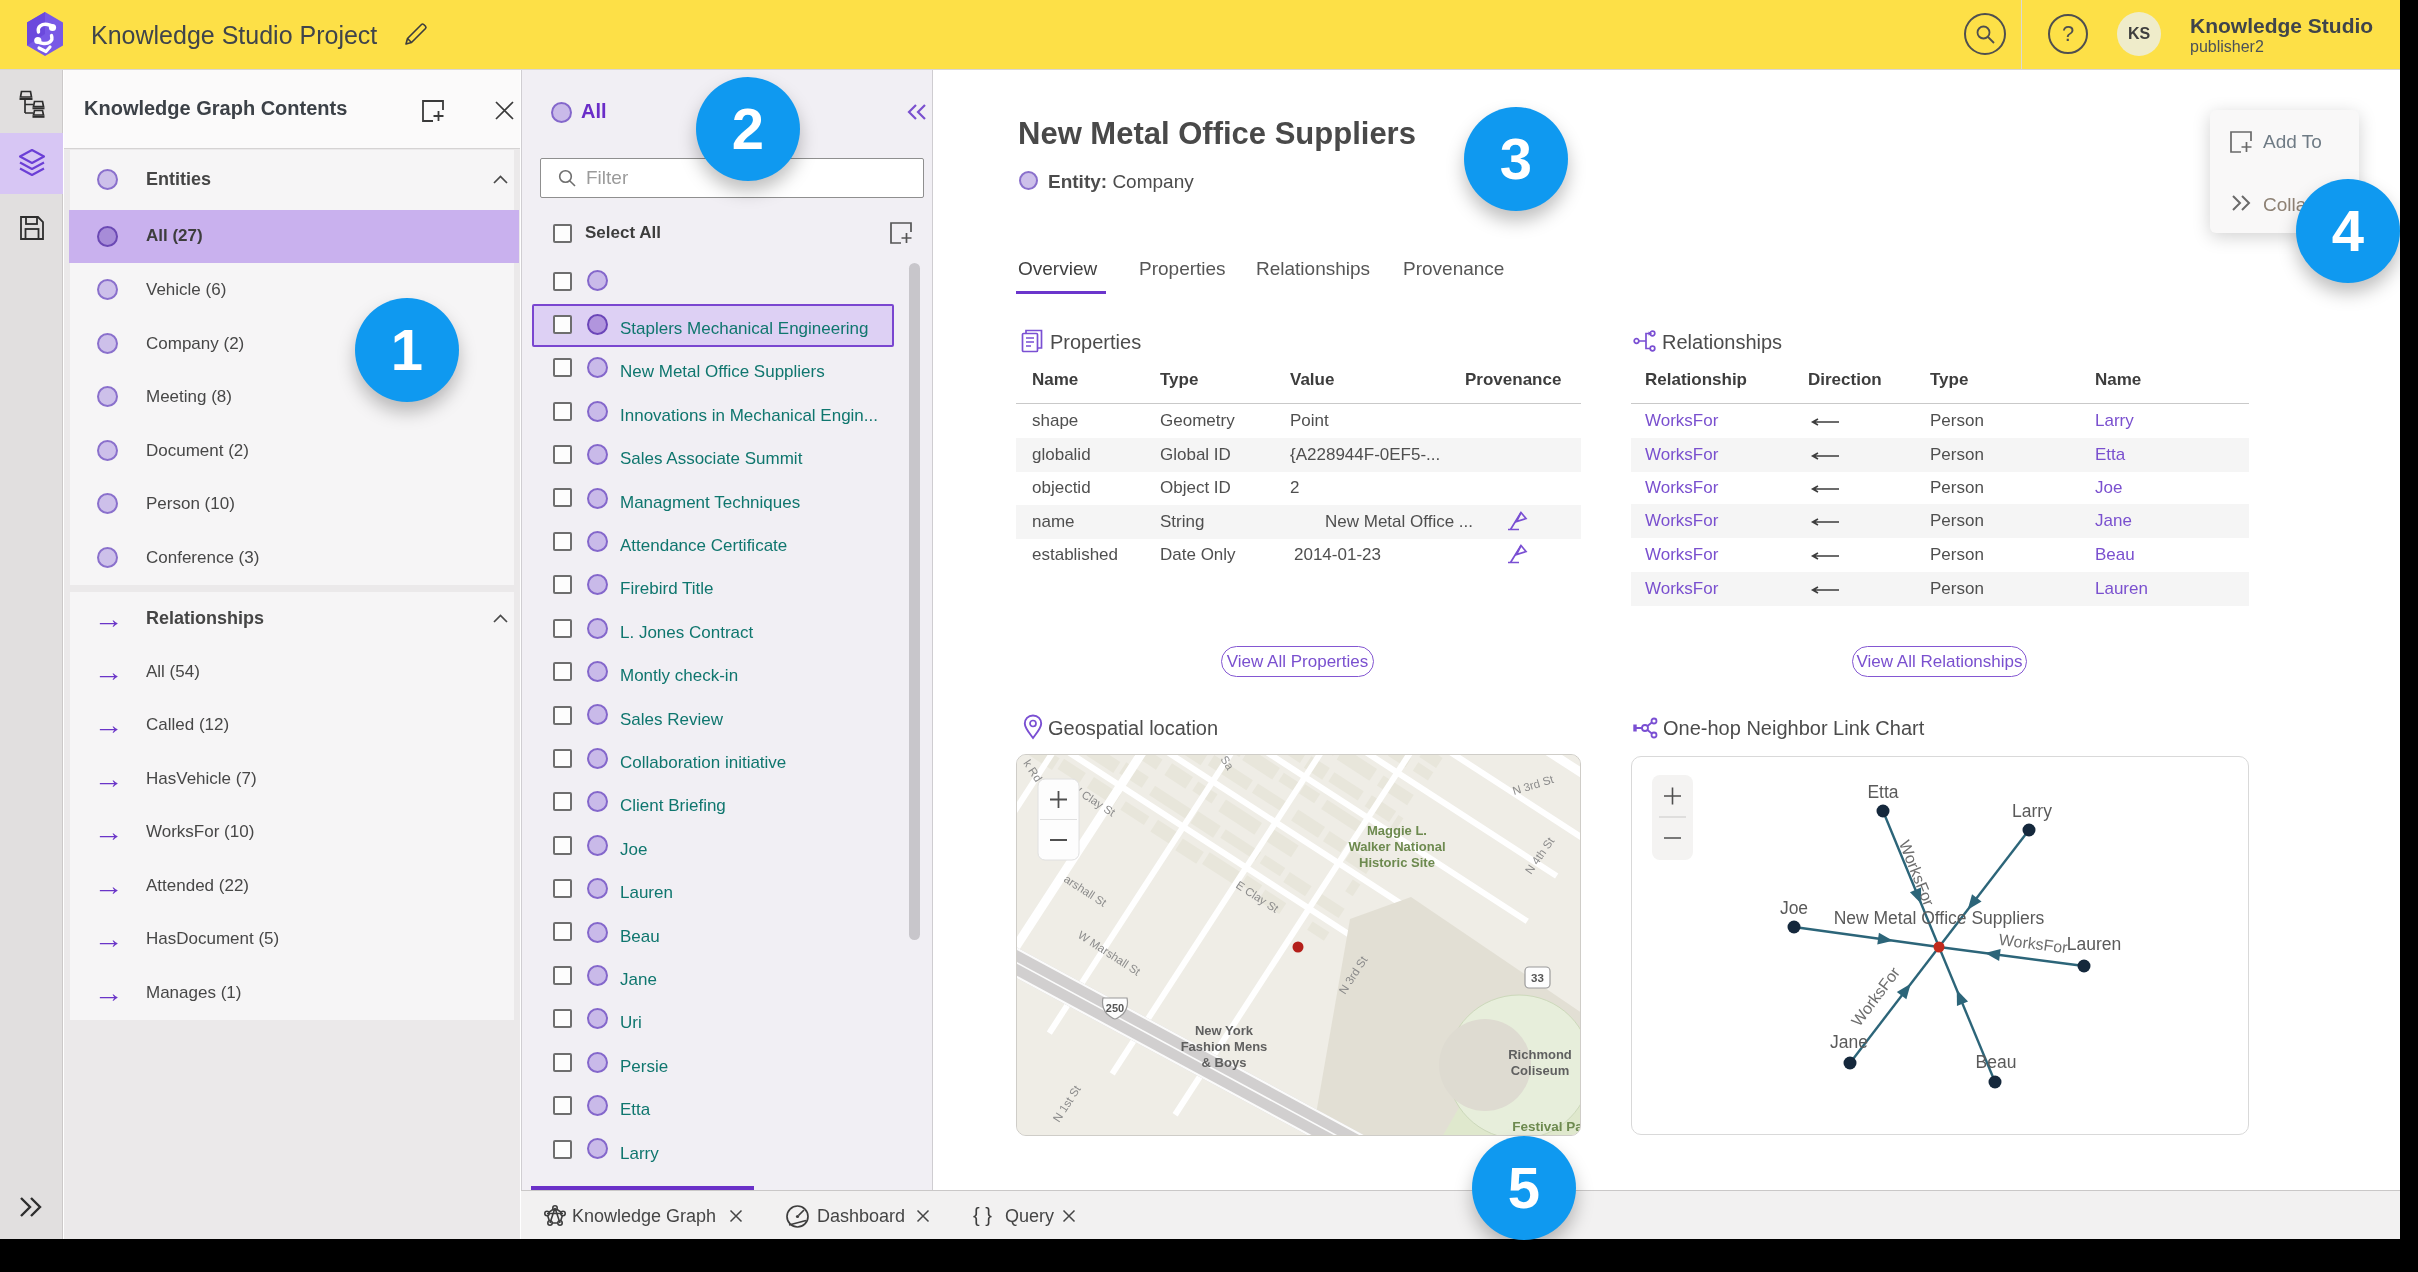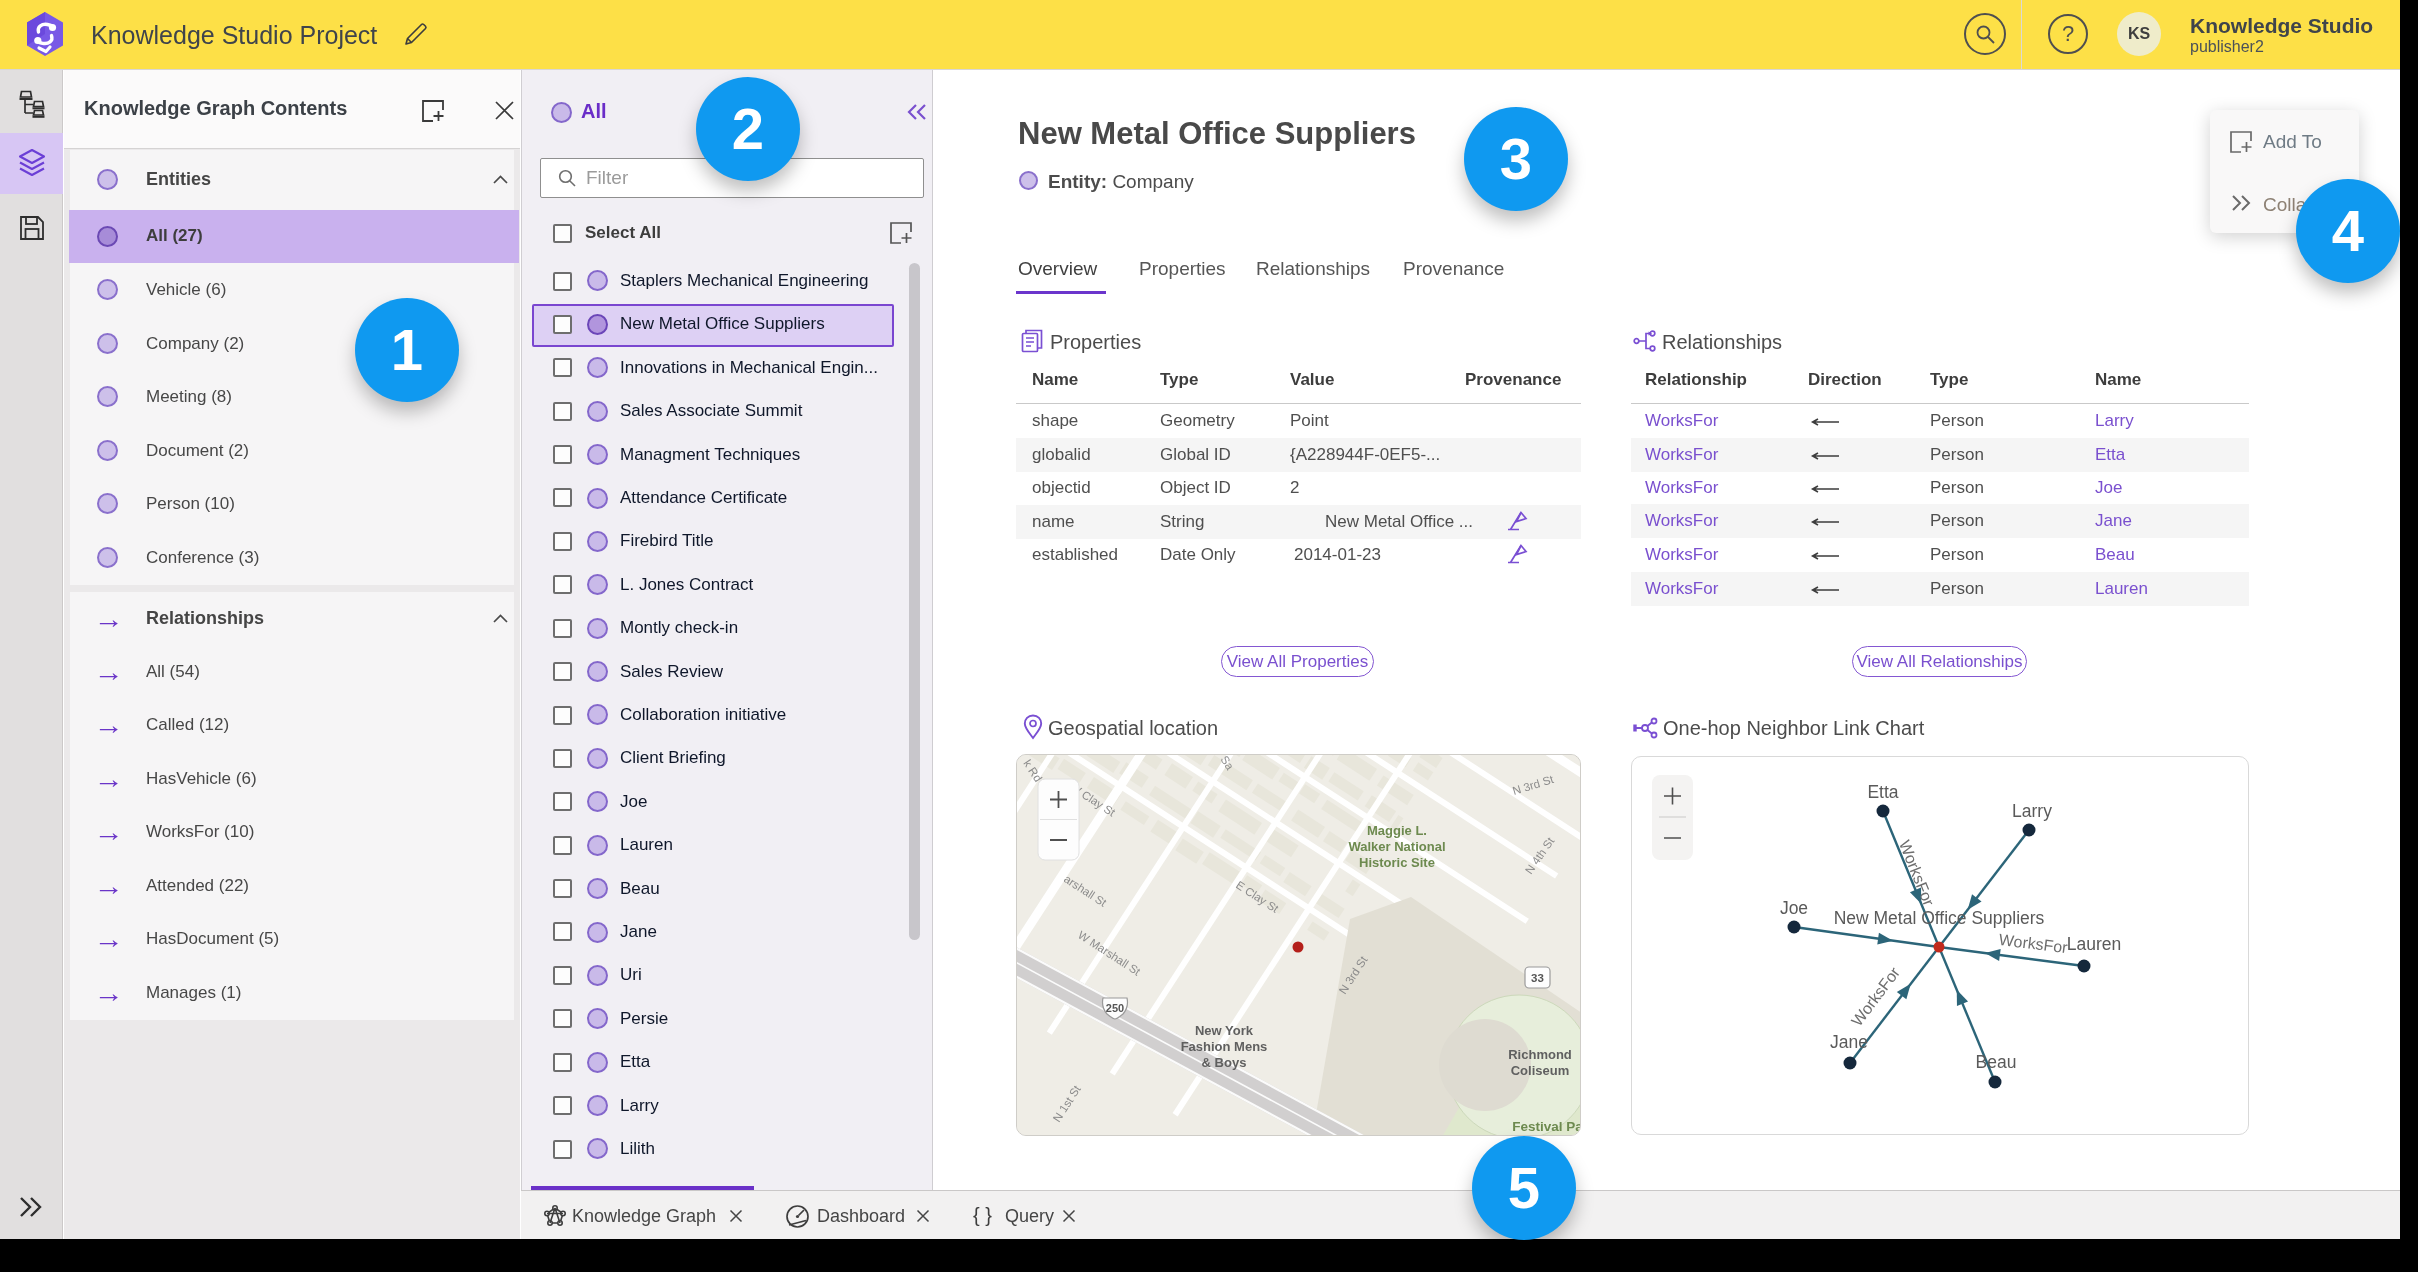--- a/index.html
+++ b/index.html
@@ -17,21 +17,21 @@
   #p1hdr { position:absolute; left:0; top:0; width:456px; height:79px; background:#fbfafa; border-bottom:1px solid #d5d3d3; }
   .p1block { position:absolute; left:6px; width:444px; background:#f6f5f6; }
   .p1row { position:absolute; left:0; width:444px; height:54px; }
   .p1circ { position:absolute; left:31px; top:17px; width:20px; height:20px; border-radius:50%; background:#cdc0ea; border:2px solid #8a70cc; }
   .p1lbl { position:absolute; left:83px; top:17px; font-size:17px; color:#474747; }
   .arrowp { position:absolute; left:28px; top:10px; font-size:26px; color:#6a35c8; font-weight:400; transform:scaleX(1.15); }
   
   #p2 { position:absolute; left:521px; top:70px; width:412px; height:1120px; background:#f1eff4; border-left:1px solid #d0ced2; border-right:1px solid #cfcdd1; }
   .chk { position:absolute; width:19px; height:19px; border:2px solid #6e6e6e; border-radius:2px; background:#fdfdfd; }
   .p2circ { position:absolute; width:21px; height:21px; border-radius:50%; background:#c9bae9; border:2px solid #8467cb; }
-  .p2lbl { position:absolute; font-size:17px; color:#0f172a; }
+  .p2lbl { position:absolute; font-size:17px; color:#0f766e;margin-top:48px; }
   
   #main { position:absolute; left:933px; top:70px; width:1467px; height:1120px; background:#ffffff; }
   .seclbl { font-size:20px; color:#4c4c4c; }
   .trow { position:absolute; height:34px; width:100%; }
   .talt { background:#f5f5f5; }
   .tc { position:absolute; top:7px; font-size:17px; color:#4f4f4f; white-space:nowrap; }
   .purple { color:#7a50cf; }
   .pill { position:absolute; border:1px solid #8457d2; border-radius:16px; color:#7a50cf; font-size:17px; text-align:center; line-height:29px; background:#fff; }
   
   #tabbar { position:absolute; left:521px; top:1190px; width:1879px; height:49px; background:#f2f1f1; border-top:1px solid #cac8c8; }
@@ -175,21 +175,21 @@
     <div class="p1row" style="top:575px;left:5px;">
       <div class="arrowp" style="left:27px;top:12px;">→</div>
       <div class="p1lbl" style="left:77px;">All (54)</div>
     </div>
     <div class="p1row" style="top:628px;left:5px;">
       <div class="arrowp" style="left:27px;top:12px;">→</div>
       <div class="p1lbl" style="left:77px;">Called (12)</div>
     </div>
     <div class="p1row" style="top:682px;left:5px;">
       <div class="arrowp" style="left:27px;top:12px;">→</div>
-      <div class="p1lbl" style="left:77px;">HasVehicle (6)</div>
+      <div class="p1lbl" style="left:77px;">HasVehicle (7)</div>
     </div>
     <div class="p1row" style="top:735px;left:5px;">
       <div class="arrowp" style="left:27px;top:12px;">→</div>
       <div class="p1lbl" style="left:77px;">WorksFor (10)</div>
     </div>
     <div class="p1row" style="top:789px;left:5px;">
       <div class="arrowp" style="left:27px;top:12px;">→</div>
       <div class="p1lbl" style="left:77px;">Attended (22)</div>
     </div>
     <div class="p1row" style="top:842px;left:5px;">

